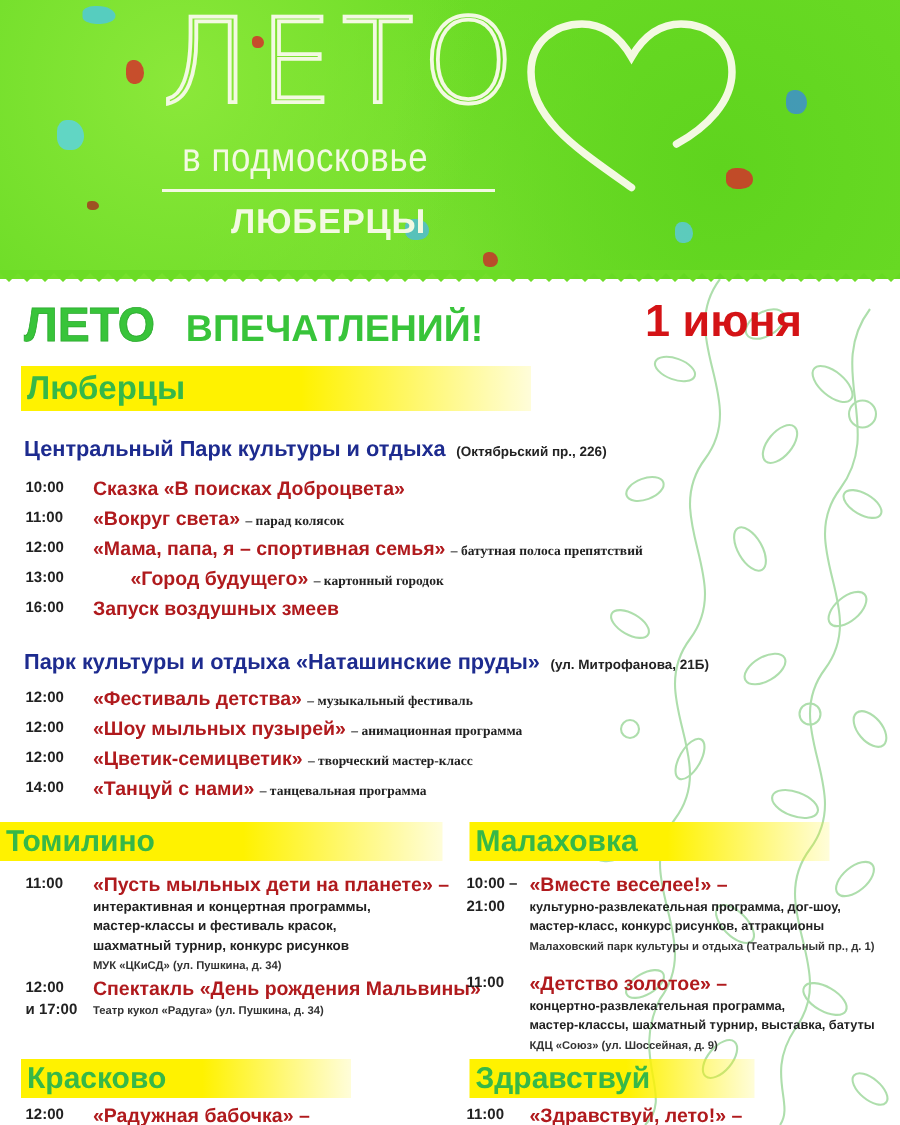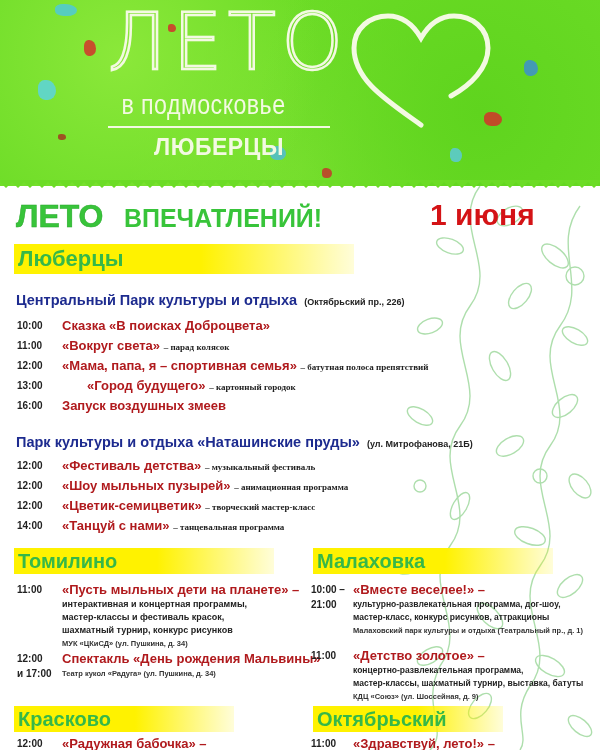--- a/index.html
+++ b/index.html
@@ -181,21 +181,21 @@
 </div>
 <div class="ev" style="left:17px;top:498px;">
   <span class="time">12:00</span>
   <span class="name" style="left:45px;"><span>«Цветик-семицветик»</span> <span class="desc">– творческий мастер-класс</span></span>
 </div>
 <div class="ev" style="left:17px;top:518px;">
   <span class="time">14:00</span>
   <span class="name" style="left:45px;"><span>«Танцуй с нами»</span> <span class="desc">– танцевальная программа</span></span>
 </div>
 
-<div class="loc-bar small" style="left:14px;top:548px;width:260px;">Томилино</div>
+<div class="loc-bar small" style="left:0;top:548px;width:295px;">Томилино</div>
 <div class="ev" style="left:17px;top:582px;">
   <span class="time">11:00</span>
   <span class="name" style="left:45px;">«Пусть мыльных дети на планете» –</span>
 </div>
 <div class="desc-block" style="left:62px;top:598px;">
   <div>интерактивная и концертная программы,</div>
   <div>мастер-классы и фестиваль красок,</div>
   <div>шахматный турнир, конкурс рисунков</div>
   <div class="venue">МУК «ЦКиСД» (ул. Пушкина, д. 34)</div>
 </div>
@@ -230,17 +230,17 @@
   <div>мастер-классы, шахматный турнир, выставка, батуты</div>
   <div class="venue">КДЦ «Союз» (ул. Шоссейная, д. 9)</div>
 </div>
 
 <div class="loc-bar small" style="left:14px;top:706px;width:220px;">Красково</div>
 <div class="ev" style="left:17px;top:736px;">
   <span class="time">12:00</span>
   <span class="name" style="left:45px;">«Радужная бабочка» –</span>
 </div>
 
-<div class="loc-bar small" style="left:313px;top:706px;width:190px;">Октябрьский</div>
+<div class="loc-bar small" style="left:313px;top:706px;width:190px;">Здравствуй</div>
 <div class="ev" style="left:311px;top:736px;">
   <span class="time">11:00</span>
   <span class="name" style="left:42px;">«Здравствуй, лето!» –</span>
 </div>
 
 </body></html>

